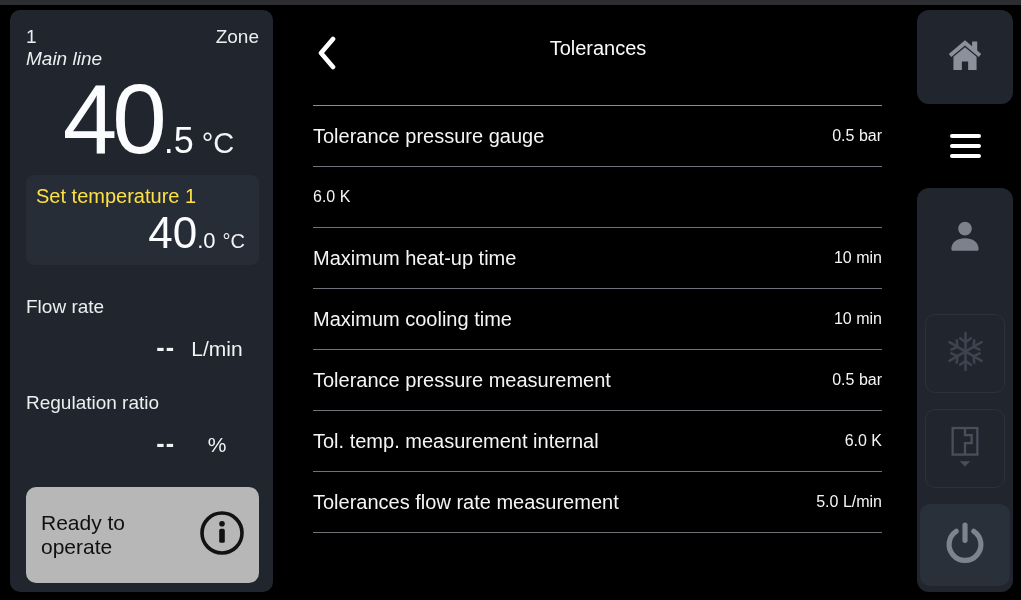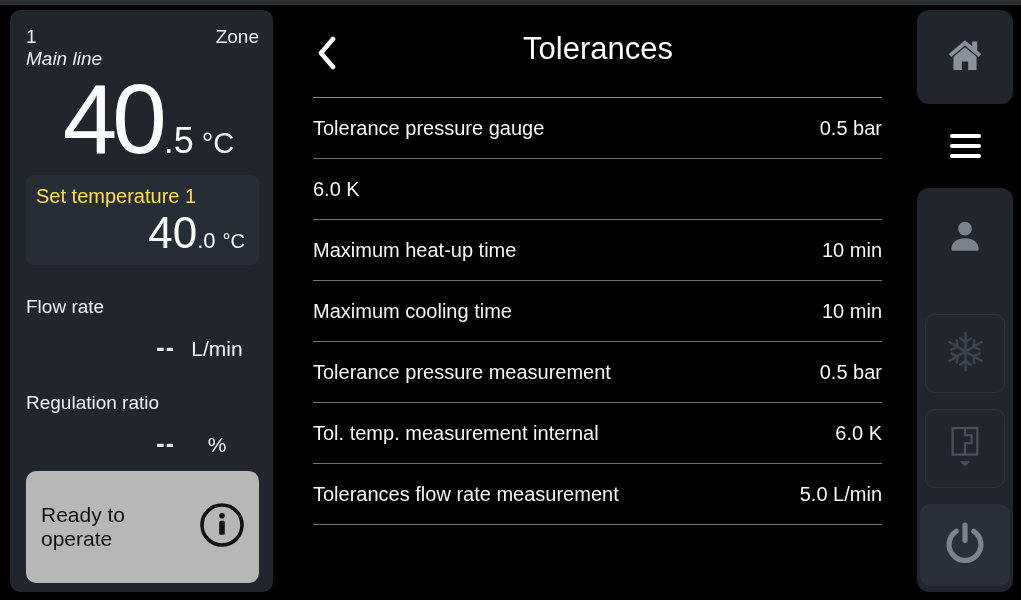--- a/index.html
+++ b/index.html
@@ -29,38 +29,38 @@
   .set-card .set-label{font-size:20px;color:#fde047;}
   .set-value{display:flex;justify-content:flex-end;align-items:baseline;line-height:1.05;margin-top:2px;padding-right:2px;}
   .set-value .t-int{font-size:44px;color:#fbfcfd;}
   .set-value .t-frac{font-size:22px;color:#fbfcfd;}
   .set-value .t-unit{font-size:20px;margin-left:7px;}
   .meas-label{margin-top:31px;font-size:19px;color:#eceef0;}
   .meas-value{display:flex;justify-content:flex-end;align-items:baseline;margin-top:11px;line-height:1.1;}
   .meas-value .v{font-size:25px;font-weight:700;letter-spacing:1px;}
   .meas-value .u{width:84px;text-align:center;font-size:21px;margin-top:8px;}
   .status-card{
-    margin-top:auto;height:112px;background:var(--status-card-bg,#b6b7b6);border-radius:10px;
+    margin-top:auto;height:96px;background:var(--status-card-bg,#b6b7b6);border-radius:10px;
     display:flex;align-items:center;justify-content:flex-end;
     padding:0 13px 0 15px;color:#101010;cursor:pointer;
   }
   .status-card .status-text{font-size:21px;}
 
   
   .content{position:absolute;left:300px;top:0;width:596px;height:600px;}
   .content-header{position:relative;height:97px;display:flex;align-items:center;justify-content:center;}
   .back-btn{position:absolute;left:6px;top:34px;width:40px;height:42px;display:flex;align-items:center;justify-content:center;cursor:pointer;}
-  .page-title{font-size:31px;color:#fbfcfd;}
-  .rows{margin:0 14px 0 13px;border-top:1px solid #8a8e93;}
+  .page-title{font-size:20px;color:#fbfcfd;}
+  .rows{margin:8px 14px 0 13px;border-top:1px solid #8a8e93;}
   .t-row{
     height:60px;border-bottom:1px solid #70747a;display:flex;align-items:center;
     justify-content:space-between;cursor:pointer;
   }
   .t-row .r-label{font-size:20px;color:#f4f5f6;}
-  .t-row .r-value{font-size:20px;color:#f4f5f6;}
+  .t-row .r-value{font-size:16px;color:#f4f5f6;}
 
   
   .sidebar{position:absolute;left:917px;top:10px;width:96px;height:582px;}
   .side-chunk{position:absolute;left:0;width:96px;background:var(--panel-bg,#20252e);border-radius:12px;}
   .home-btn{top:0;height:94px;display:flex;align-items:center;justify-content:center;cursor:pointer;}
   .menu-btn{
     position:absolute;left:-15px;top:96px;width:104px;height:80px;background:var(--active-bg,#000);
     border-radius:12px;display:flex;flex-direction:column;align-items:center;justify-content:center;
     gap:5.5px;padding-left:22px;box-sizing:border-box;cursor:pointer;
   }

